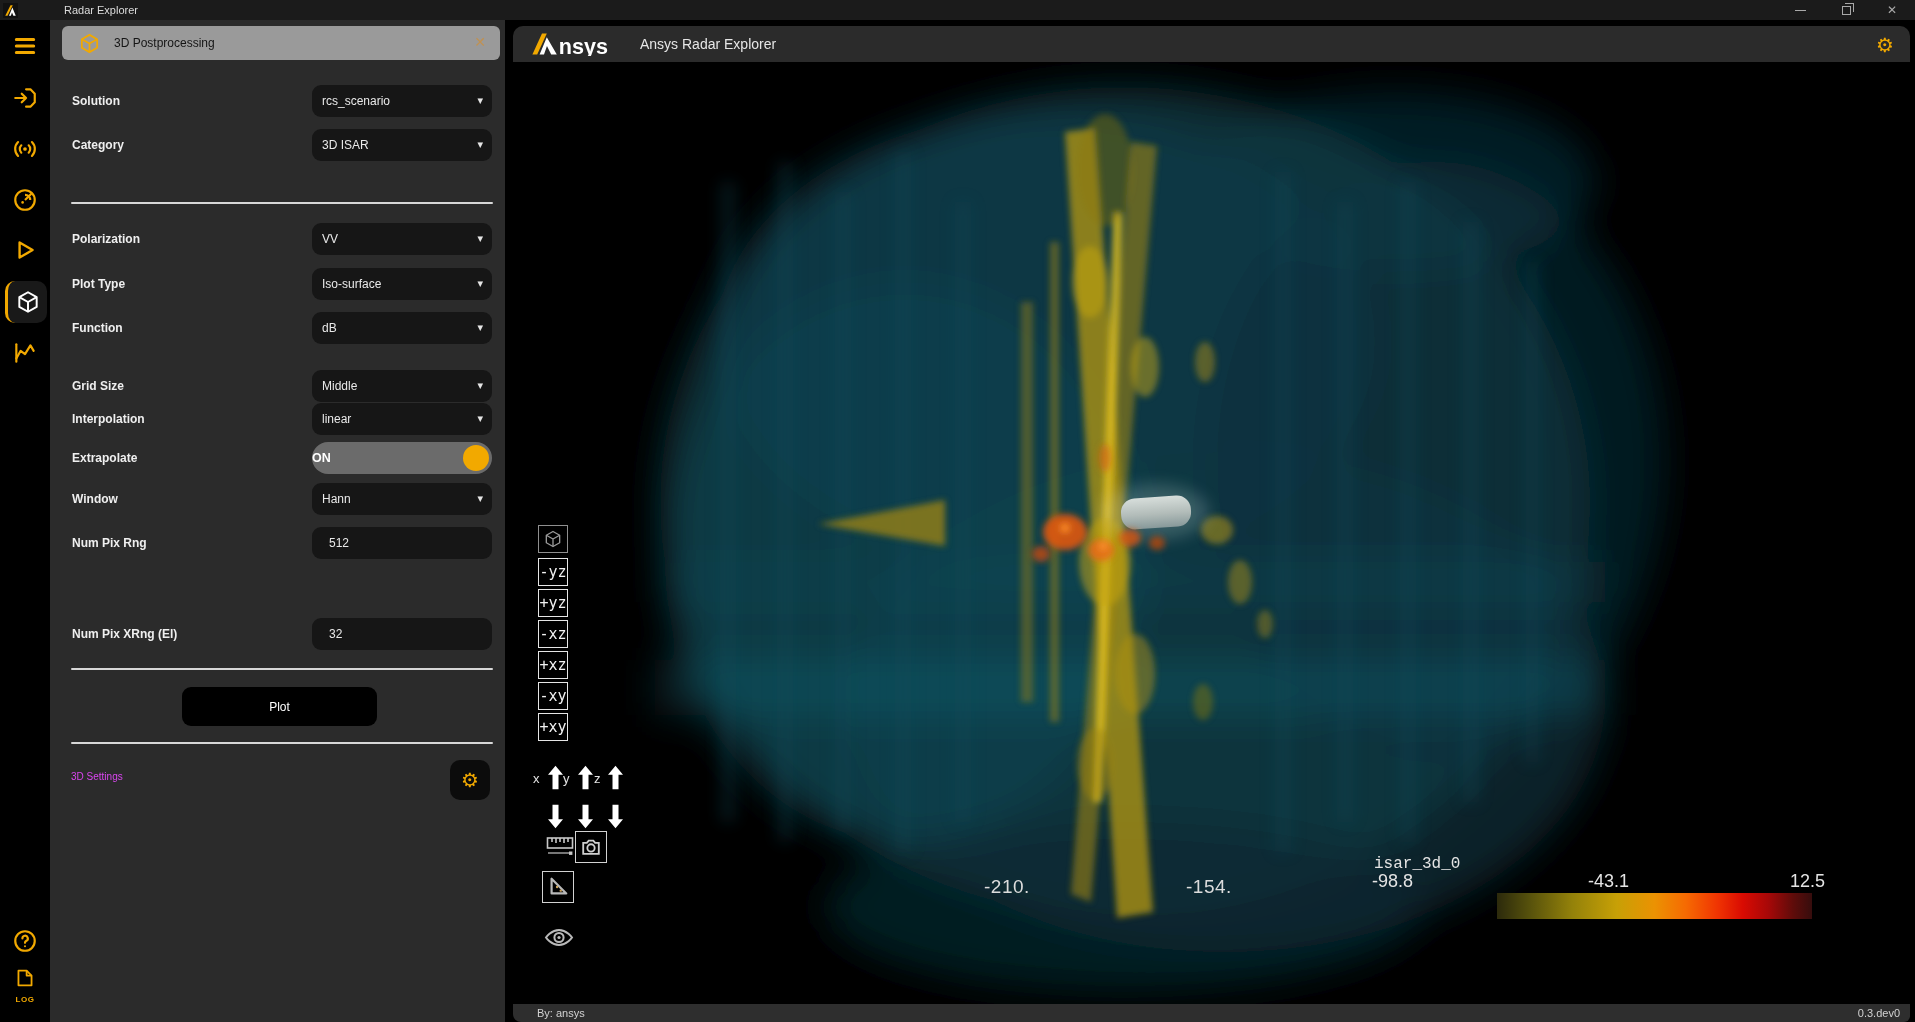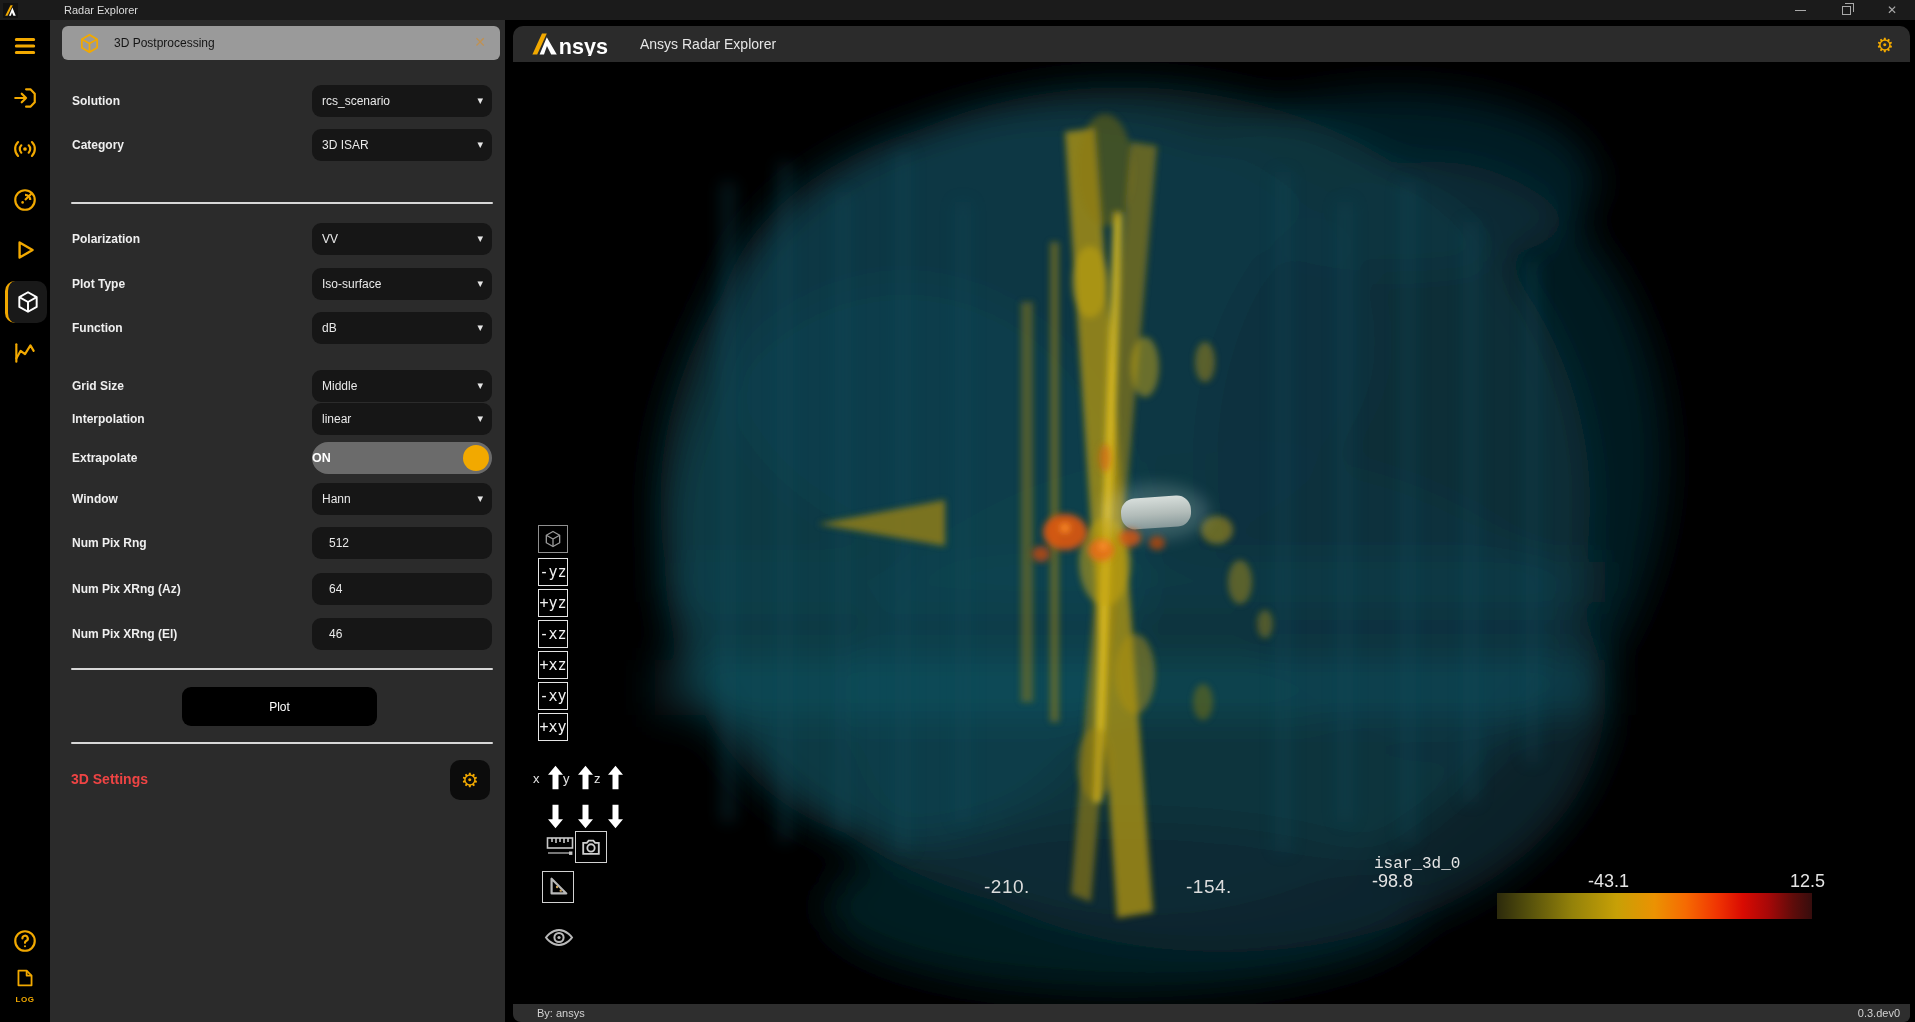--- a/index.html
+++ b/index.html
@@ -39,21 +39,21 @@
   .ctl { width:180px; height:32px; background:#161616; border-radius:9px; display:flex; align-items:center; padding:0 10px; color:#e9e9e9; font-size:12px; position:relative; }
   .ctl .chev { position:absolute; right:9px; top:9px; font-size:11px; color:#e6e6e6; }
   .ctl.num { padding-left:17px; }
   .toggle { width:180px; height:32px; background:#6b6b6b; border-radius:16px; position:relative; display:flex; align-items:center; }
   .toggle-text { margin-left:0; font-size:12.5px; font-weight:700; color:#fff; }
   .toggle-knob { position:absolute; right:3px; top:3px; width:26px; height:26px; border-radius:50%; background:#f2a900; }
 
   .divider { position:absolute; left:21px; width:422px; height:2px; background:#d8d8d8; border-radius:1px; }
 
   .plot-btn { position:absolute; left:132px; top:667px; width:195px; height:39px; background:#000; border-radius:9px; color:#fff; font-size:12px; display:flex; align-items:center; justify-content:center; }
-  .settings-heading { position:absolute; left:21px; top:751px; font-size:14px; font-weight:700; color:#ef4444; }
+  .settings-heading { position:absolute; left:21px; top:751px; font-size:10px; font-weight:400; color:#d946ef; }
   .settings-gear { position:absolute; left:400px; top:740px; width:40px; height:40px; background:#0c0c0c; border-radius:10px; display:flex; align-items:center; justify-content:center; color:#f2a900; font-size:20px; }
 
   
   .main-header { position:absolute; left:513px; top:26px; width:1397px; height:36px; background:#2b2b2b; border-radius:10px 10px 0 0; display:flex; align-items:center; }
   .logo { margin-left:17px; height:24px; }
   .app-title { margin-left:30px; font-size:14px; color:#e6e6e6; }
   .header-gear { position:absolute; right:12px; top:6px; width:26px; height:26px; display:flex; align-items:center; justify-content:center; color:#f2a900; font-size:20px; }
 
   .scene { position:absolute; left:505px; top:62px; width:1410px; height:942px; }
 
@@ -237,30 +237,24 @@
           <span>Hann</span>
           <span class="chev">▾</span>
         </div>
     </div>
     <div class="row" style="top:507px">
       <span class="row-label">Num Pix Rng</span>
       <div class="ctl num">
           <span>512</span>
         </div>
     </div>
-    <div class="row" style="top:553px">
-      <span class="row-label">Num Pix XRng (Az)</span>
-      <div class="ctl num">
-          <span>64</span>
-        </div>
-    </div>
     <div class="row" style="top:598px">
       <span class="row-label">Num Pix XRng (El)</span>
       <div class="ctl num">
-          <span>46</span>
+          <span>32</span>
         </div>
     </div>
 
     <div class="divider" style="top:648px"></div>
     <div class="plot-btn">Plot</div>
     <div class="divider" style="top:722px"></div>
 
     <div class="settings-heading">3D Settings</div>
     <div class="settings-gear">
         <span>⚙</span>

